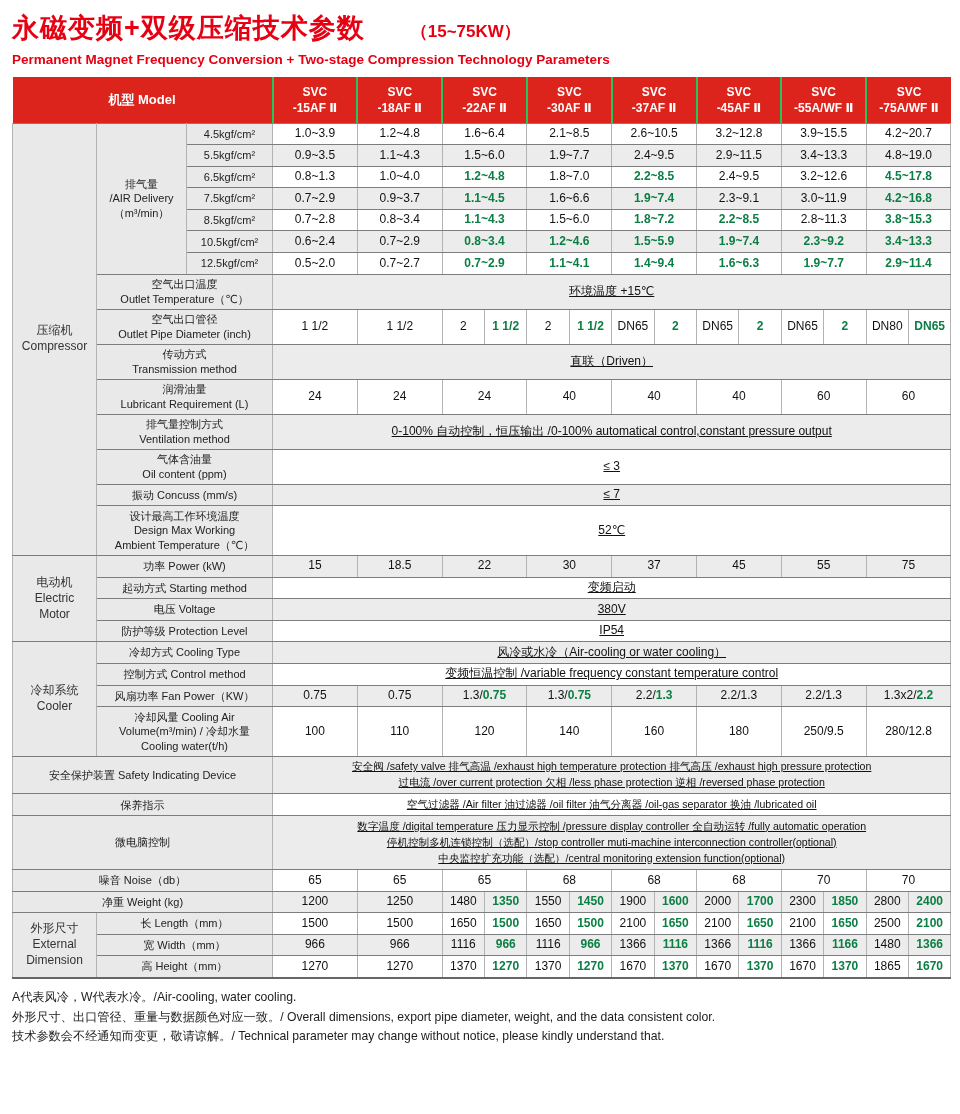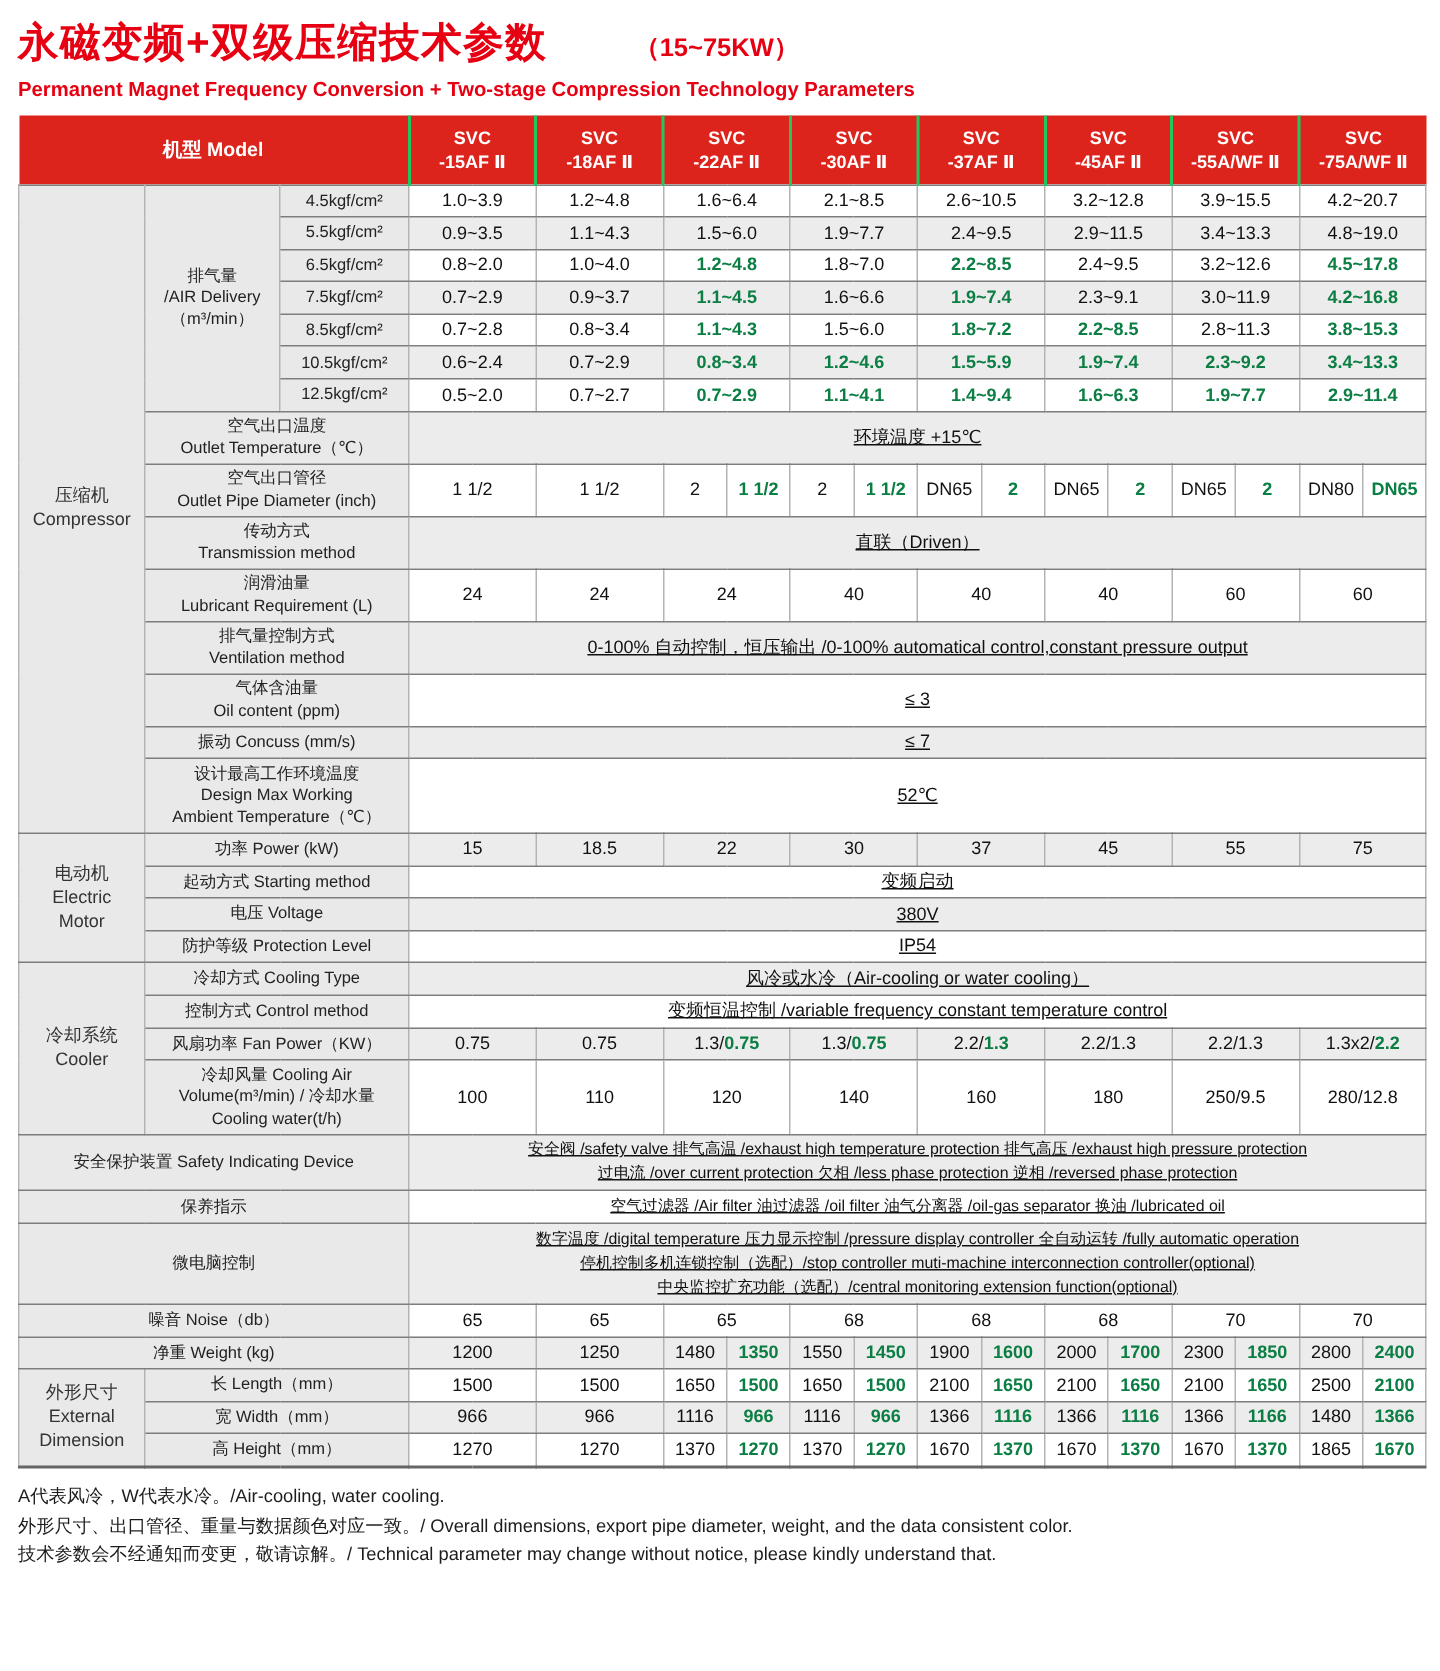--- a/index.html
+++ b/index.html
@@ -10,21 +10,21 @@
   *{box-sizing:border-box;}
   html,body{margin:0;padding:0;}
   body{
     width:960px;height:1114px;background:#fff;
     font-family:"Liberation Sans","DejaVu Sans",sans-serif;
     color:#111;overflow:hidden;
   }
   .page{padding:8px 10px 0 12px;}
 
   
-  .title-row{display:flex;align-items:baseline;gap:18px;margin-top:2px;text-align:center;}
+  .title-row{display:flex;align-items:baseline;gap:6px;margin-top:2px;text-align:center;}
   .title-zh{font-size:27px;font-weight:bold;color:var(--title-red);letter-spacing:1px;}
   .title-range{font-size:17px;font-weight:bold;color:var(--title-red);margin-left:40px;}
   .title-en{font-size:13.5px;font-weight:bold;color:var(--title-red);margin-top:6px;margin-bottom:10px;}
 
   
   table{border-collapse:collapse;table-layout:fixed;width:938px;margin-top:4px;}
   thead th{
     background:var(--red);color:#fff;font-weight:bold;font-size:12px;
     height:46px;line-height:1.35;border-left:2px solid #22c55e;padding:2px;
   }
@@ -148,21 +148,21 @@
           <td colspan="2">1.1~4.3</td>
           <td colspan="2">1.5~6.0</td>
           <td colspan="2">1.9~7.7</td>
           <td colspan="2">2.4~9.5</td>
           <td colspan="2">2.9~11.5</td>
           <td colspan="2">3.4~13.3</td>
           <td colspan="2">4.8~19.0</td>
         </tr>
         <tr>
           <th class="sub">6.5kgf/cm²</th>
-          <td colspan="2">0.8~2.0</td>
+          <td colspan="2">0.8~1.3</td>
           <td colspan="2">1.0~4.0</td>
           <td colspan="2" class="green">1.2~4.8</td>
           <td colspan="2">1.8~7.0</td>
           <td colspan="2" class="green">2.2~8.5</td>
           <td colspan="2">2.4~9.5</td>
           <td colspan="2">3.2~12.6</td>
           <td colspan="2" class="green">4.5~17.8</td>
         </tr>
         <tr class="shade">
           <th class="sub">7.5kgf/cm²</th>

